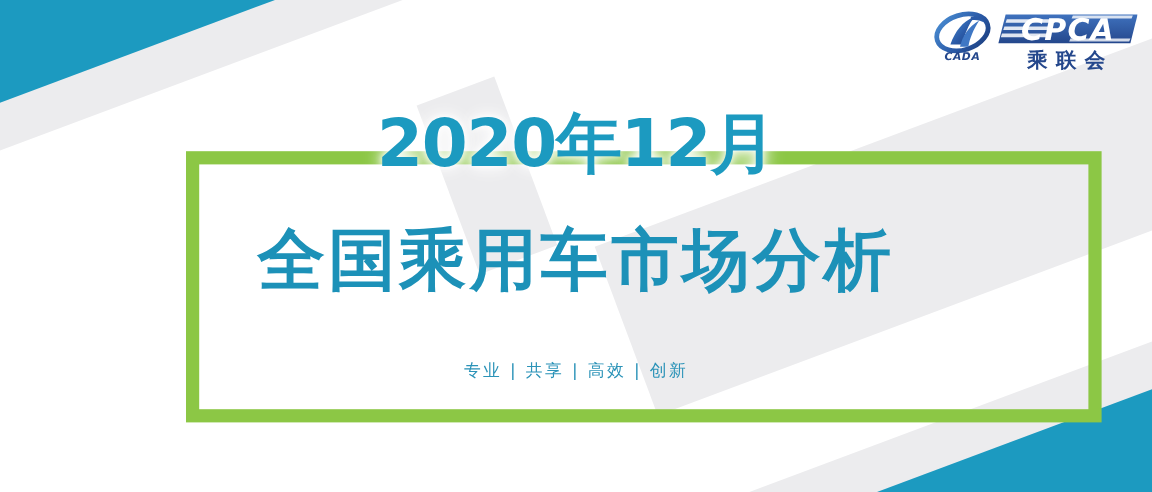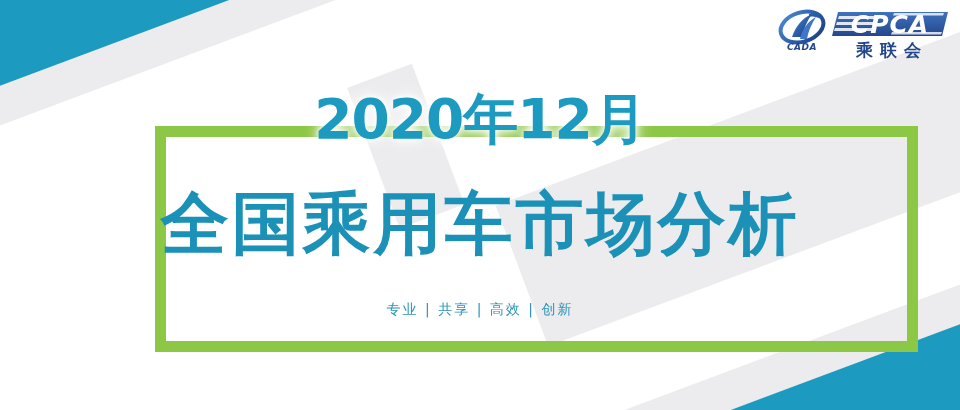--- a/index.html
+++ b/index.html
@@ -165,21 +165,21 @@
     white-space: nowrap;
   }
 
   #main-title {
     position: absolute;
     left: 0;
     top: 190px;
     width: 960px;
     text-align: center;
     font-family: "DejaVu Sans", "Liberation Sans", sans-serif;
-    font-size: 68px;
+    font-size: 56px;
     font-weight: bold;
     color: #1C91B8;
     letter-spacing: 3px;
     line-height: 1;
     white-space: nowrap;
   }
 
   #sub-title {
     position: absolute;
     left: 0;

